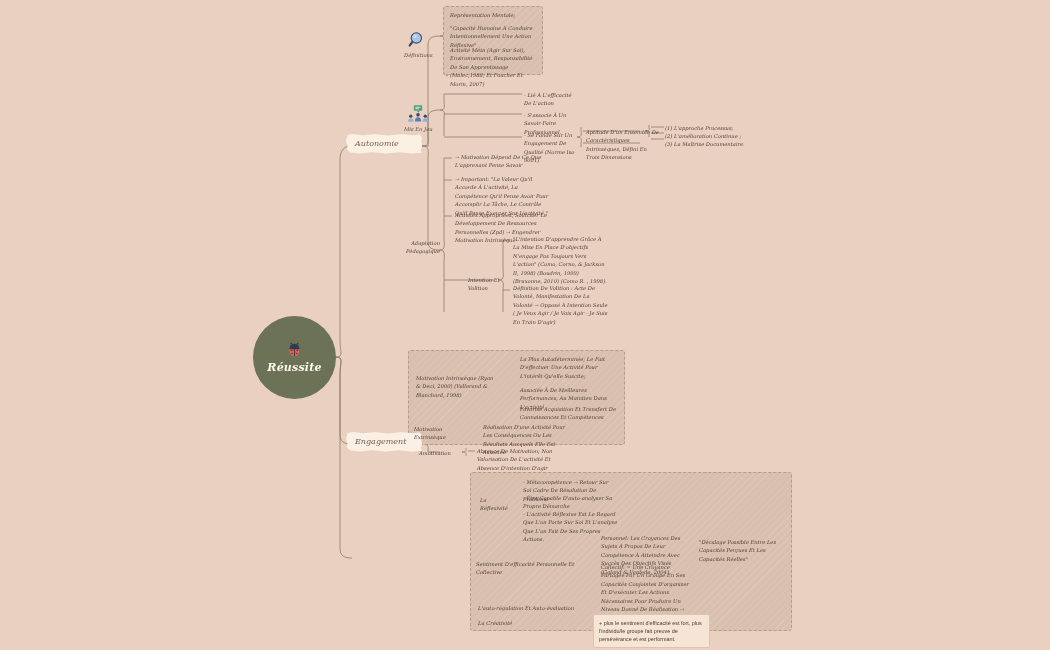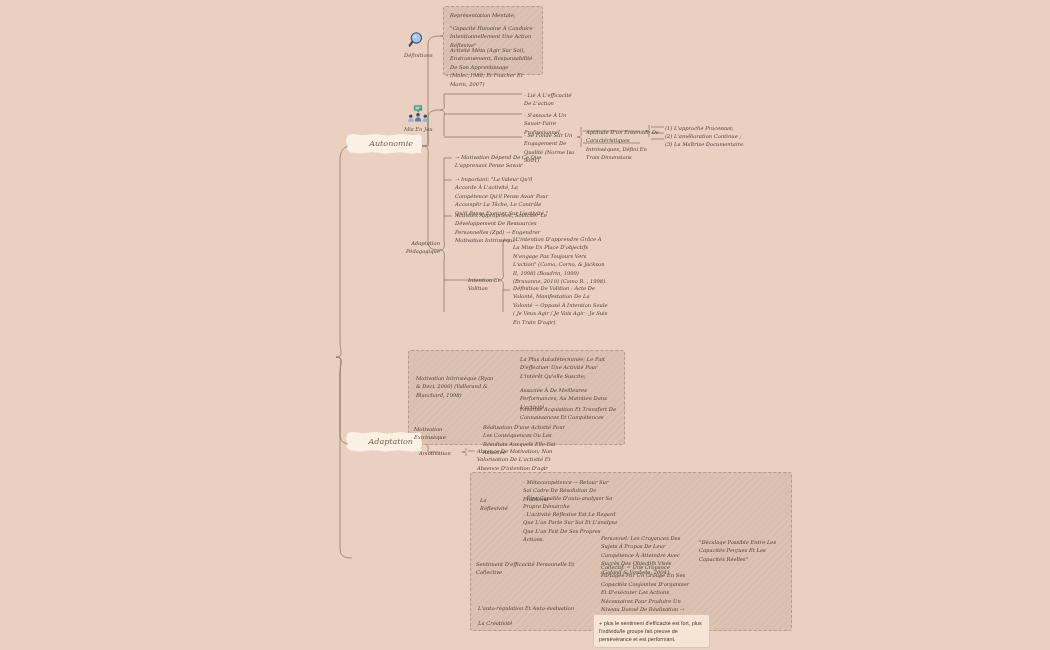--- a/index.html
+++ b/index.html
@@ -50,21 +50,21 @@
   .ladybug { display:block; }
 
   
   .branch-label {
     background: #fbf0e4;
     color: #7a6253;
     font-family: "DejaVu Serif", serif;
     font-style: italic;
     font-size: 8px;
     padding: 4px 9px;
-    text-align: right;
+    text-align: left;
     line-height: 1.45;
     box-shadow: 0 0 0 1px rgba(250,240,228,.6);
     clip-path: polygon(2% 6%, 8% 0%, 22% 7%, 38% 1%, 55% 8%, 72% 1%, 88% 7%, 97% 2%, 100% 18%, 99% 40%, 100% 62%, 98% 82%, 100% 96%, 86% 99%, 70% 93%, 52% 100%, 35% 93%, 18% 99%, 6% 94%, 1% 80%, 2% 58%, 0% 36%, 1% 20%);
   }
   #lbl-autonomie { left: 346px; top: 134px; width: 76px; }
   #lbl-motivation { left: 346px; top: 432px; width: 76px; }
   #lbl-question { left: 346px; top: 533px; width: 124px; }
 
   
   .box {
@@ -182,24 +182,40 @@
       <path d="M523,572 C 545,600 575,618 597,620" stroke="#7d6f5c"></path>
 
       <path d="M470,606 L476,606 M470,621 L476,621"></path>
     </g>
   </svg>
 
   <div class="box node" style="left:443px; top:6px; width:100px; height:69px;"></div>
   <div class="box node" style="left:408px; top:350px; width:217px; height:95px;"></div>
   <div class="box node" style="left:470px; top:472px; width:322px; height:159px;"></div>
 
+  <div class="node central" style="background: rgb(107, 114, 86);">
+    <svg class="ladybug" width="17" height="17" viewBox="0 0 24 24">
+      <path d="M8 4 L10.5 7" stroke="#2f3a57" stroke-width="1.3" fill="none" stroke-linecap="round"></path>
+      <path d="M16 4 L13.5 7" stroke="#2f3a57" stroke-width="1.3" fill="none" stroke-linecap="round"></path>
+      <circle cx="7.6" cy="3.6" r="1.2" fill="#2f3a57"></circle>
+      <circle cx="16.4" cy="3.6" r="1.2" fill="#2f3a57"></circle>
+      <ellipse cx="12" cy="14" rx="7" ry="7.6" fill="#e8604c"></ellipse>
+      <path d="M5 11.5 A7 7.6 0 0 1 19 11.5 Z" fill="#2f3a57"></path>
+      <rect x="11.3" y="7" width="1.4" height="14.4" fill="#2f3a57"></rect>
+      <circle cx="8" cy="13.2" r="1.15" fill="#2f3a57"></circle>
+      <circle cx="16" cy="13.2" r="1.15" fill="#2f3a57"></circle>
+      <circle cx="8.6" cy="17.6" r="1" fill="#2f3a57"></circle>
+      <circle cx="15.4" cy="17.6" r="1" fill="#2f3a57"></circle>
+    </svg>
+    <span class="label">Réussite</span>
+  </div>
 
   <div class="branch-label node" id="lbl-autonomie">Autonomie</div>
 
-  <div class="branch-label node" id="lbl-motivation">Adaptation</div>
+  <div class="branch-label node" id="lbl-motivation">Engagement</div>
 
 
   <div class="icon-wrap" style="left:404px; top:30px;">
     <svg width="20" height="20" viewBox="0 0 24 24">
       <circle cx="10" cy="9.5" r="6.2" fill="#a9c4ea" stroke="#3c4a63" stroke-width="1.3"></circle>
       <circle cx="8.4" cy="7.6" r="2" fill="#cfe0f7" opacity=".85"></circle>
       <path d="M5.3 14.2 L2 18.6" stroke="#3c4a63" stroke-width="2.6" stroke-linecap="round"></path>
     </svg>
     <span class="icon-cap">Définitions</span>
   </div>

